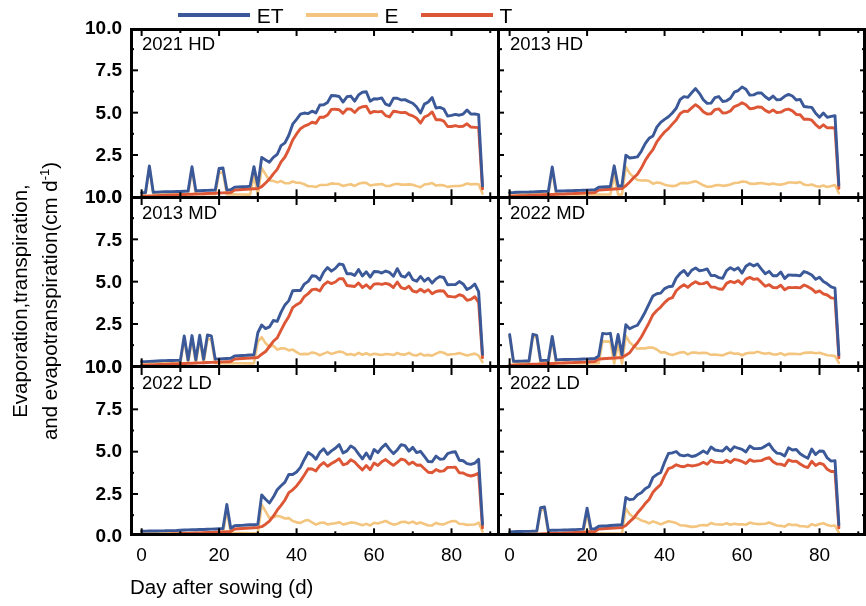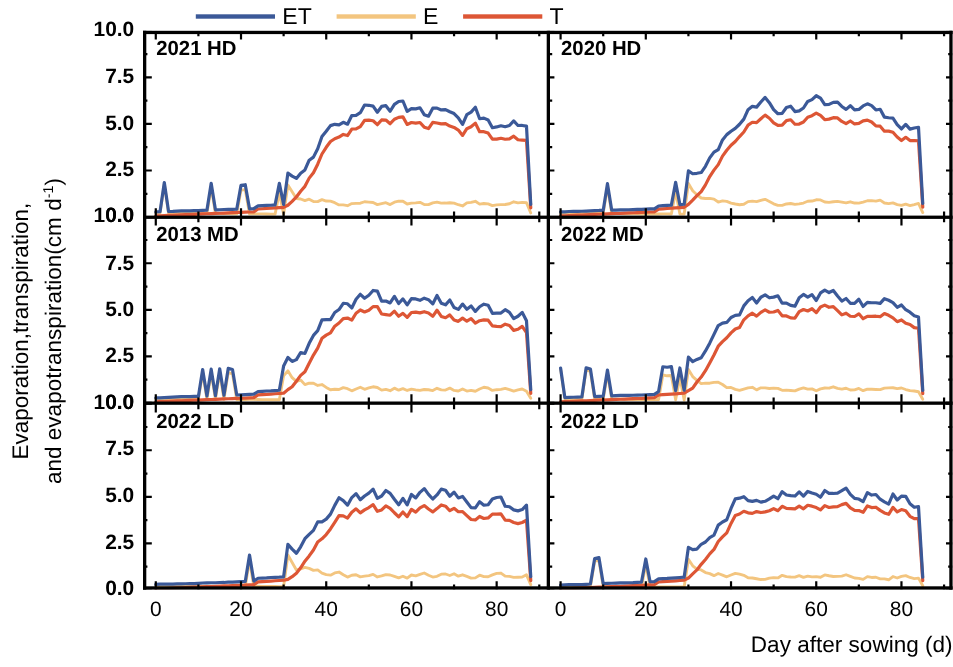--- a/index.html
+++ b/index.html
@@ -32,34 +32,33 @@
     align-items:center;justify-content:center;
     font-size:20.5px;line-height:25px;
     white-space:nowrap;
   }
   #ylabel .l2 sub,#ylabel .l2 sup{font-size:13px;}
   #ylabel sup{vertical-align:super;}
 
   
   #xlabel{
     position:absolute;left:130px;top:572px;width:736px;height:30px;
-    text-align:right;font-size:20.5px;line-height:30px;
+    text-align:left;font-size:20.5px;line-height:30px;
   }
 
   
   #grid{
     position:absolute;left:130px;top:28px;
     width:736px;height:508px;
   }
   .panel{
     position:absolute;
     box-sizing:border-box;
     background:#ffffff;
     overflow:hidden;
-    font-weight:bold;
   }
   .panel svg{display:block;}
   .panel-label{
     position:absolute;left:12px;top:6px;
     font-size:18.5px;line-height:20px;
     color:#000;pointer-events:none;
   }
 
   
   .frame{position:absolute;background:#000;}
@@ -206,21 +205,21 @@
           <line x1="50.357894736842105" y1="0" x2="50.357894736842105" y2="5" stroke="#000" stroke-width="2"></line>
           <line x1="127.83157894736843" y1="169.33333333333334" x2="127.83157894736843" y2="164.33333333333334" stroke="#000" stroke-width="2"></line>
           <line x1="127.83157894736843" y1="0" x2="127.83157894736843" y2="5" stroke="#000" stroke-width="2"></line>
           <line x1="205.30526315789473" y1="169.33333333333334" x2="205.30526315789473" y2="164.33333333333334" stroke="#000" stroke-width="2"></line>
           <line x1="205.30526315789473" y1="0" x2="205.30526315789473" y2="5" stroke="#000" stroke-width="2"></line>
           <line x1="282.77894736842103" y1="169.33333333333334" x2="282.77894736842103" y2="164.33333333333334" stroke="#000" stroke-width="2"></line>
           <line x1="282.77894736842103" y1="0" x2="282.77894736842103" y2="5" stroke="#000" stroke-width="2"></line>
           <line x1="360.2526315789474" y1="169.33333333333334" x2="360.2526315789474" y2="164.33333333333334" stroke="#000" stroke-width="2"></line>
           <line x1="360.2526315789474" y1="0" x2="360.2526315789474" y2="5" stroke="#000" stroke-width="2"></line>
         </svg>
-        <div class="panel-label">2020 HD</div>
+        <div class="panel-label">2013 HD</div>
       </div>
       <div class="panel" style="left: 0px; top: 169.333px; width: 368px; height: 169.333px;">
         <svg width="368" height="169.33333333333334" viewBox="0 0 368 169.33333333333334">
           <path d="M11.62 165.65 L15.49 165.81 L19.37 165.75 L23.24 165.76 L27.12 165.68 L30.99 165.65 L34.86 165.63 L38.74 165.66 L42.61 165.81 L46.48 165.91 L50.36 166.01 L54.23 141.76 L58.11 166.03 L61.98 141.74 L65.85 166.02 L69.73 141.70 L73.60 165.98 L77.47 141.73 L81.35 142.84 L85.22 166.25 L89.09 166.21 L92.97 166.16 L96.84 166.13 L100.72 166.11 L104.59 166.22 L108.46 166.30 L112.34 166.32 L116.21 166.41 L120.08 166.39 L123.96 166.37 L127.83 144.64 L131.71 140.12 L135.58 146.35 L139.45 149.75 L143.33 148.53 L147.20 152.67 L151.07 151.30 L154.95 151.44 L158.82 153.43 L162.69 152.59 L166.57 155.17 L170.44 157.31 L174.32 156.88 L178.19 157.13 L182.06 155.43 L185.94 156.35 L189.81 158.29 L193.68 156.65 L197.56 155.09 L201.43 156.88 L205.31 155.69 L209.18 154.62 L213.05 155.26 L216.93 157.69 L220.80 157.04 L224.67 158.20 L228.55 155.87 L232.42 157.72 L236.29 156.29 L240.17 157.97 L244.04 156.71 L247.92 157.37 L251.79 157.93 L255.66 157.08 L259.54 157.31 L263.41 158.10 L267.28 155.99 L271.16 157.42 L275.03 157.60 L278.91 155.83 L282.78 157.96 L286.65 158.47 L290.53 156.58 L294.40 158.54 L298.27 157.88 L302.15 158.68 L306.02 156.65 L309.89 155.08 L313.77 155.76 L317.64 157.91 L321.52 157.28 L325.39 156.95 L329.26 156.12 L333.14 157.30 L337.01 158.59 L340.88 157.49 L344.76 156.64 L348.63 158.60 L352.51 165.10" fill="none" stroke="#f3c57f" stroke-width="2.6" stroke-linejoin="round" stroke-linecap="round"></path>
           <path d="M11.62 168.32 L15.49 168.15 L19.37 167.99 L23.24 167.83 L27.12 167.66 L30.99 167.50 L34.86 167.33 L38.74 167.17 L42.61 167.01 L46.48 166.84 L50.36 166.68 L54.23 166.51 L58.11 166.35 L61.98 166.19 L65.85 166.02 L69.73 165.86 L73.60 165.70 L77.47 165.53 L81.35 165.37 L85.22 165.20 L89.09 165.04 L92.97 164.88 L96.84 164.71 L100.72 164.55 L104.59 162.02 L108.46 161.76 L112.34 161.50 L116.21 161.24 L120.08 160.98 L123.96 160.71 L127.83 160.45 L131.71 157.22 L135.58 154.56 L139.45 149.51 L143.33 144.27 L147.20 140.98 L151.07 133.19 L154.95 125.80 L158.82 119.50 L162.69 110.56 L166.57 107.68 L170.44 105.55 L174.32 99.57 L178.19 96.63 L182.06 92.63 L185.94 92.15 L189.81 94.00 L193.68 87.79 L197.56 84.79 L201.43 86.60 L205.31 85.00 L209.18 81.76 L213.05 81.75 L216.93 88.45 L220.80 88.96 L224.67 89.55 L228.55 85.92 L232.42 90.54 L236.29 87.82 L240.17 91.53 L244.04 87.10 L247.92 86.70 L251.79 87.44 L255.66 86.33 L259.54 87.49 L263.41 90.54 L267.28 85.02 L271.16 90.68 L275.03 91.87 L278.91 89.28 L282.78 93.99 L286.65 95.14 L290.53 92.21 L294.40 94.99 L298.27 92.63 L302.15 96.75 L306.02 94.55 L309.89 93.79 L313.77 94.07 L317.64 99.24 L321.52 99.68 L325.39 99.97 L329.26 97.75 L333.14 98.97 L337.01 103.32 L340.88 102.37 L344.76 99.69 L348.63 105.37 L352.51 160.66" fill="none" stroke="#dd5635" stroke-width="2.9" stroke-linejoin="round" stroke-linecap="round"></path>
           <path d="M11.62 164.63 L15.49 164.63 L19.37 164.41 L23.24 164.25 L27.12 164.01 L30.99 163.82 L34.86 163.63 L38.74 163.50 L42.61 163.49 L46.48 163.42 L50.36 163.36 L54.23 138.94 L58.11 163.04 L61.98 138.59 L65.85 162.71 L69.73 138.23 L73.60 162.34 L77.47 137.93 L81.35 138.87 L85.22 162.12 L89.09 161.92 L92.97 161.71 L96.84 161.51 L100.72 161.32 L104.59 158.91 L108.46 158.72 L112.34 158.48 L116.21 158.31 L120.08 158.04 L123.96 157.75 L127.83 135.75 L131.71 128.01 L135.58 131.58 L139.45 129.93 L143.33 123.47 L147.20 124.32 L151.07 115.16 L154.95 107.91 L158.82 103.60 L162.69 93.82 L166.57 93.52 L170.44 93.53 L174.32 87.12 L178.19 84.42 L182.06 78.72 L185.94 79.17 L189.81 82.97 L193.68 75.11 L197.56 70.55 L201.43 74.14 L205.31 71.36 L209.18 67.05 L213.05 67.68 L216.93 76.80 L220.80 76.66 L224.67 78.42 L228.55 72.45 L232.42 78.93 L236.29 74.77 L240.17 80.18 L244.04 74.48 L247.92 74.73 L251.79 76.04 L255.66 74.08 L259.54 75.47 L263.41 79.30 L267.28 71.67 L271.16 78.77 L275.03 80.13 L278.91 75.78 L282.78 82.62 L286.65 84.28 L290.53 79.46 L294.40 84.20 L298.27 81.17 L302.15 86.09 L306.02 81.87 L309.89 79.54 L313.77 80.49 L317.64 87.81 L321.52 87.63 L325.39 87.58 L329.26 84.53 L333.14 86.94 L337.01 92.58 L340.88 90.52 L344.76 87.00 L348.63 94.64 L352.51 157.27" fill="none" stroke="#3b5998" stroke-width="2.9" stroke-linejoin="round" stroke-linecap="round"></path>
           <line x1="0" y1="169.33333333333334" x2="8" y2="169.33333333333334" stroke="#000" stroke-width="2"></line>
           <line x1="0" y1="127" x2="8" y2="127" stroke="#000" stroke-width="2"></line>
           <line x1="0" y1="84.66666666666667" x2="8" y2="84.66666666666667" stroke="#000" stroke-width="2"></line>
           <line x1="0" y1="42.33333333333334" x2="8" y2="42.33333333333334" stroke="#000" stroke-width="2"></line>

